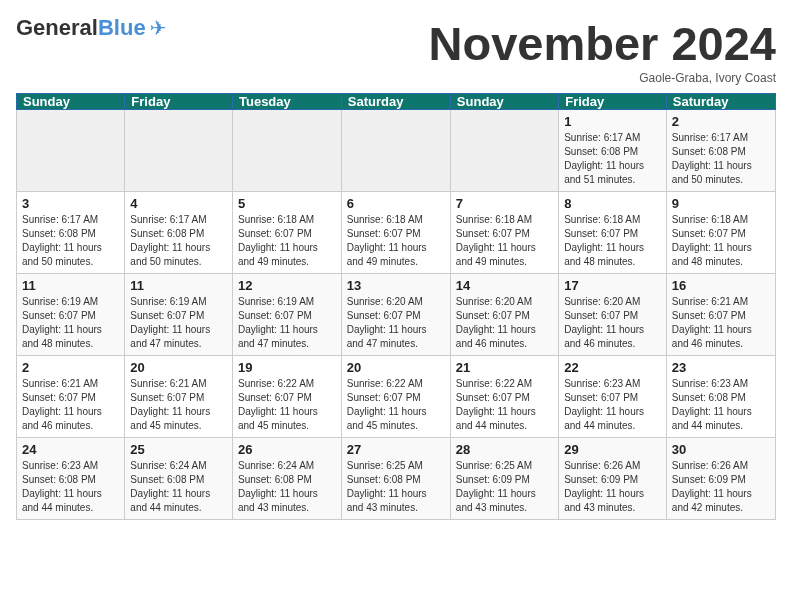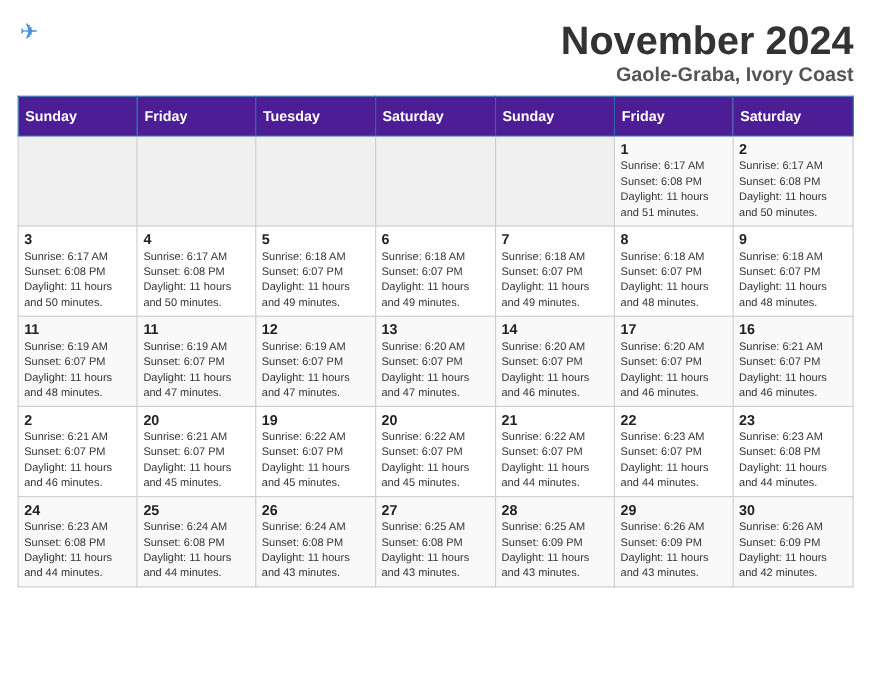--- a/index.html
+++ b/index.html
@@ -18,38 +18,37 @@
     }
     .logo {
       display: flex;
       flex-direction: column;
       align-items: flex-start;
     }
     .title-block {
       text-align: right;
     }
     .month-title {
-      font-size: 36px;
+      font-size: 47px;
       font-weight: bold;
       color: #333;
     }
     .subtitle {
-      font-size: 18px;
+      font-size: 12px;
       color: #555;
-      font-weight: bold;
     }
     table {
       width: 100%;
       border-collapse: collapse;
     }
     thead tr th {
-      background-color: #4c1d95;
+      background-color: #0f766e;
       color: #fff;
       text-align: left;
-      padding: 10px 6px;
+      padding: 0 6px;
       font-size: 13px;
       font-weight: bold;
       border: 1px solid #2a6aaa;
     }
     tbody tr td {
       border: 1px solid #ccc;
       vertical-align: top;
       padding: 4px 5px;
       font-size: 10.5px;
       color: #333;
@@ -75,20 +74,23 @@
     td.empty {
       background: #f0f0f0 !important;
     }
   </style>
 </head>
 <body>
 
 <div class="header">
   <div class="logo">
     <div style="display:flex;align-items:center;gap:2px;">
+      <div style="font-size:22px;font-weight:bold;color:#333;line-height:1;">
+        <span style="color:#333;">General</span><span style="color:#4a90d9;">Blue</span>
+      </div>
       <div style="color:#4a90d9;font-size:20px;margin-left:2px;">✈</div>
     </div>
   </div>
   <div class="title-block">
     <div class="month-title">November 2024</div>
     <div class="subtitle">Gaole-Graba, Ivory Coast</div>
   </div>
 </div>
 
 <table>

